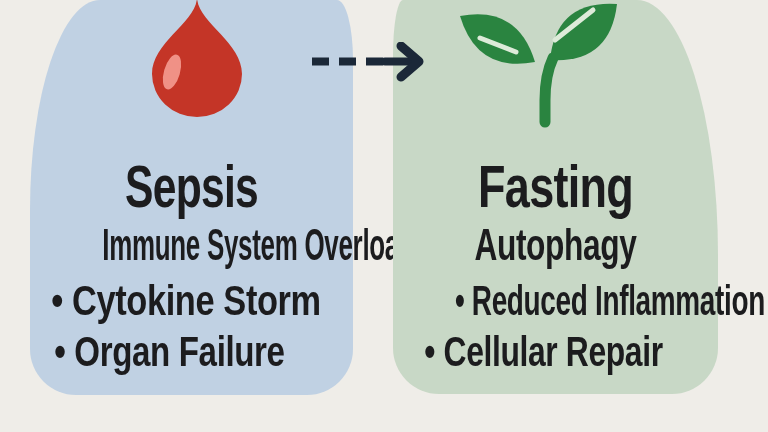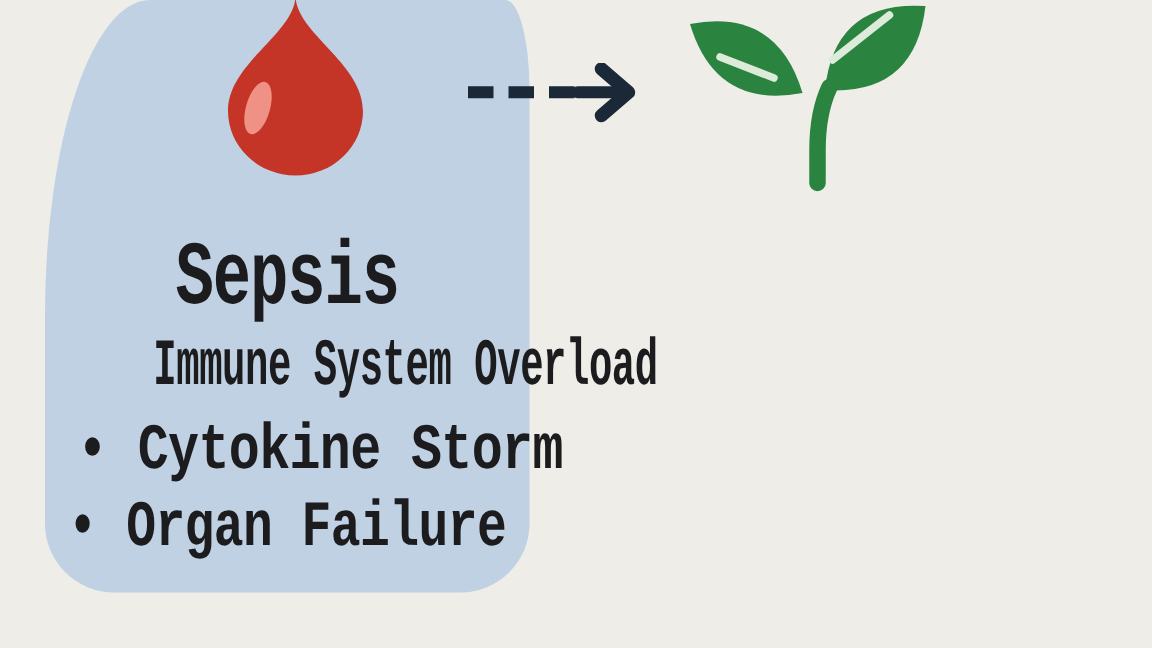--- a/index.html
+++ b/index.html
@@ -1,21 +1,21 @@
 <!DOCTYPE html>
 <html style="--background: #efede8; --sepsis_panel: #c0d1e3; --fasting_panel: #c8d8c6; --title_text: #1c1c1e; --arrow: #1b2838; --blood_red: #c43527; --blood_highlight: #f09186; --plant_green: #2a8440; --leaf_vein: #ddebd9;"><head>
 <meta charset="utf-8">
 <style>
   html,body{margin:0;padding:0;}
   #stage{
     position:relative;
     width:768px;height:432px;
     background:var(--background,#efede8);
     overflow:hidden;
-    font-family:Liberation Mono, monospace;
+    font-family:Liberation Sans, sans-serif;
     color:var(--title_text,#1c1c1e);
   }
   .panel{position:absolute;top:0;}
   #left-panel{
     left:30px;width:323px;height:395px;
     background:var(--sepsis_panel,#c0d1e3);
     border-radius:70px 16px 46px 46px / 210px 60px 46px 46px;
   }
   #right-panel{
     left:393px;width:325px;height:394px;
@@ -42,20 +42,26 @@
 
 <div id="stage">
 
   <div id="left-panel" class="panel">
     <div class="line title" style="transform:scaleX(0.71);">Sepsis</div>
     <div class="line subtitle" style="transform:translateX(6px) scaleX(0.59);">Immune System Overload</div>
     <div class="line bullet1" style="transform:translateX(-11px) scaleX(0.80);">• Cytokine Storm</div>
     <div class="line bullet2" style="transform:translateX(-22px) scaleX(0.77);">• Organ Failure</div>
   </div>
 
+  <div id="right-panel" class="panel">
+    <div class="line title" style="transform:scaleX(0.75);">Fasting</div>
+    <div class="line subtitle" style="transform:scaleX(0.72);">Autophagy</div>
+    <div class="line bullet1" style="transform:translateX(5px) scaleX(0.65);">• Reduced Inflammation</div>
+    <div class="line bullet2" style="transform:translateX(-12px) scaleX(0.74);">• Cellular Repair</div>
+  </div>
 
   <svg id="drop-icon" class="icon" width="100" height="120" viewBox="0 0 100 120" aria-hidden="true">
     <path d="M49,-3 C49,22 4,42 4,74 A45,43 0 1 0 94,74 C94,42 49,22 49,-3 Z" style="fill:var(--blood_red,#c43527);"></path>
     <ellipse cx="24" cy="72" rx="8" ry="18" transform="rotate(16 24 72)" style="fill:var(--blood_highlight,#f09186);"></ellipse>
   </svg>
 
   <svg id="plant-icon" class="icon" width="162" height="128" viewBox="0 0 162 128" aria-hidden="true">
     <path d="M87,122 L87,100 Q87,75 95,58" style="stroke:var(--plant_green,#2a8440);" stroke-width="11" fill="none" stroke-linecap="round"></path>
     <path d="M92,60 Q98,0 159,4 Q152,64 92,60 Z" style="fill:var(--plant_green,#2a8440);"></path>
     <path d="M77,62 Q60,5 2,16 Q19,73 77,62 Z" style="fill:var(--plant_green,#2a8440);"></path>

